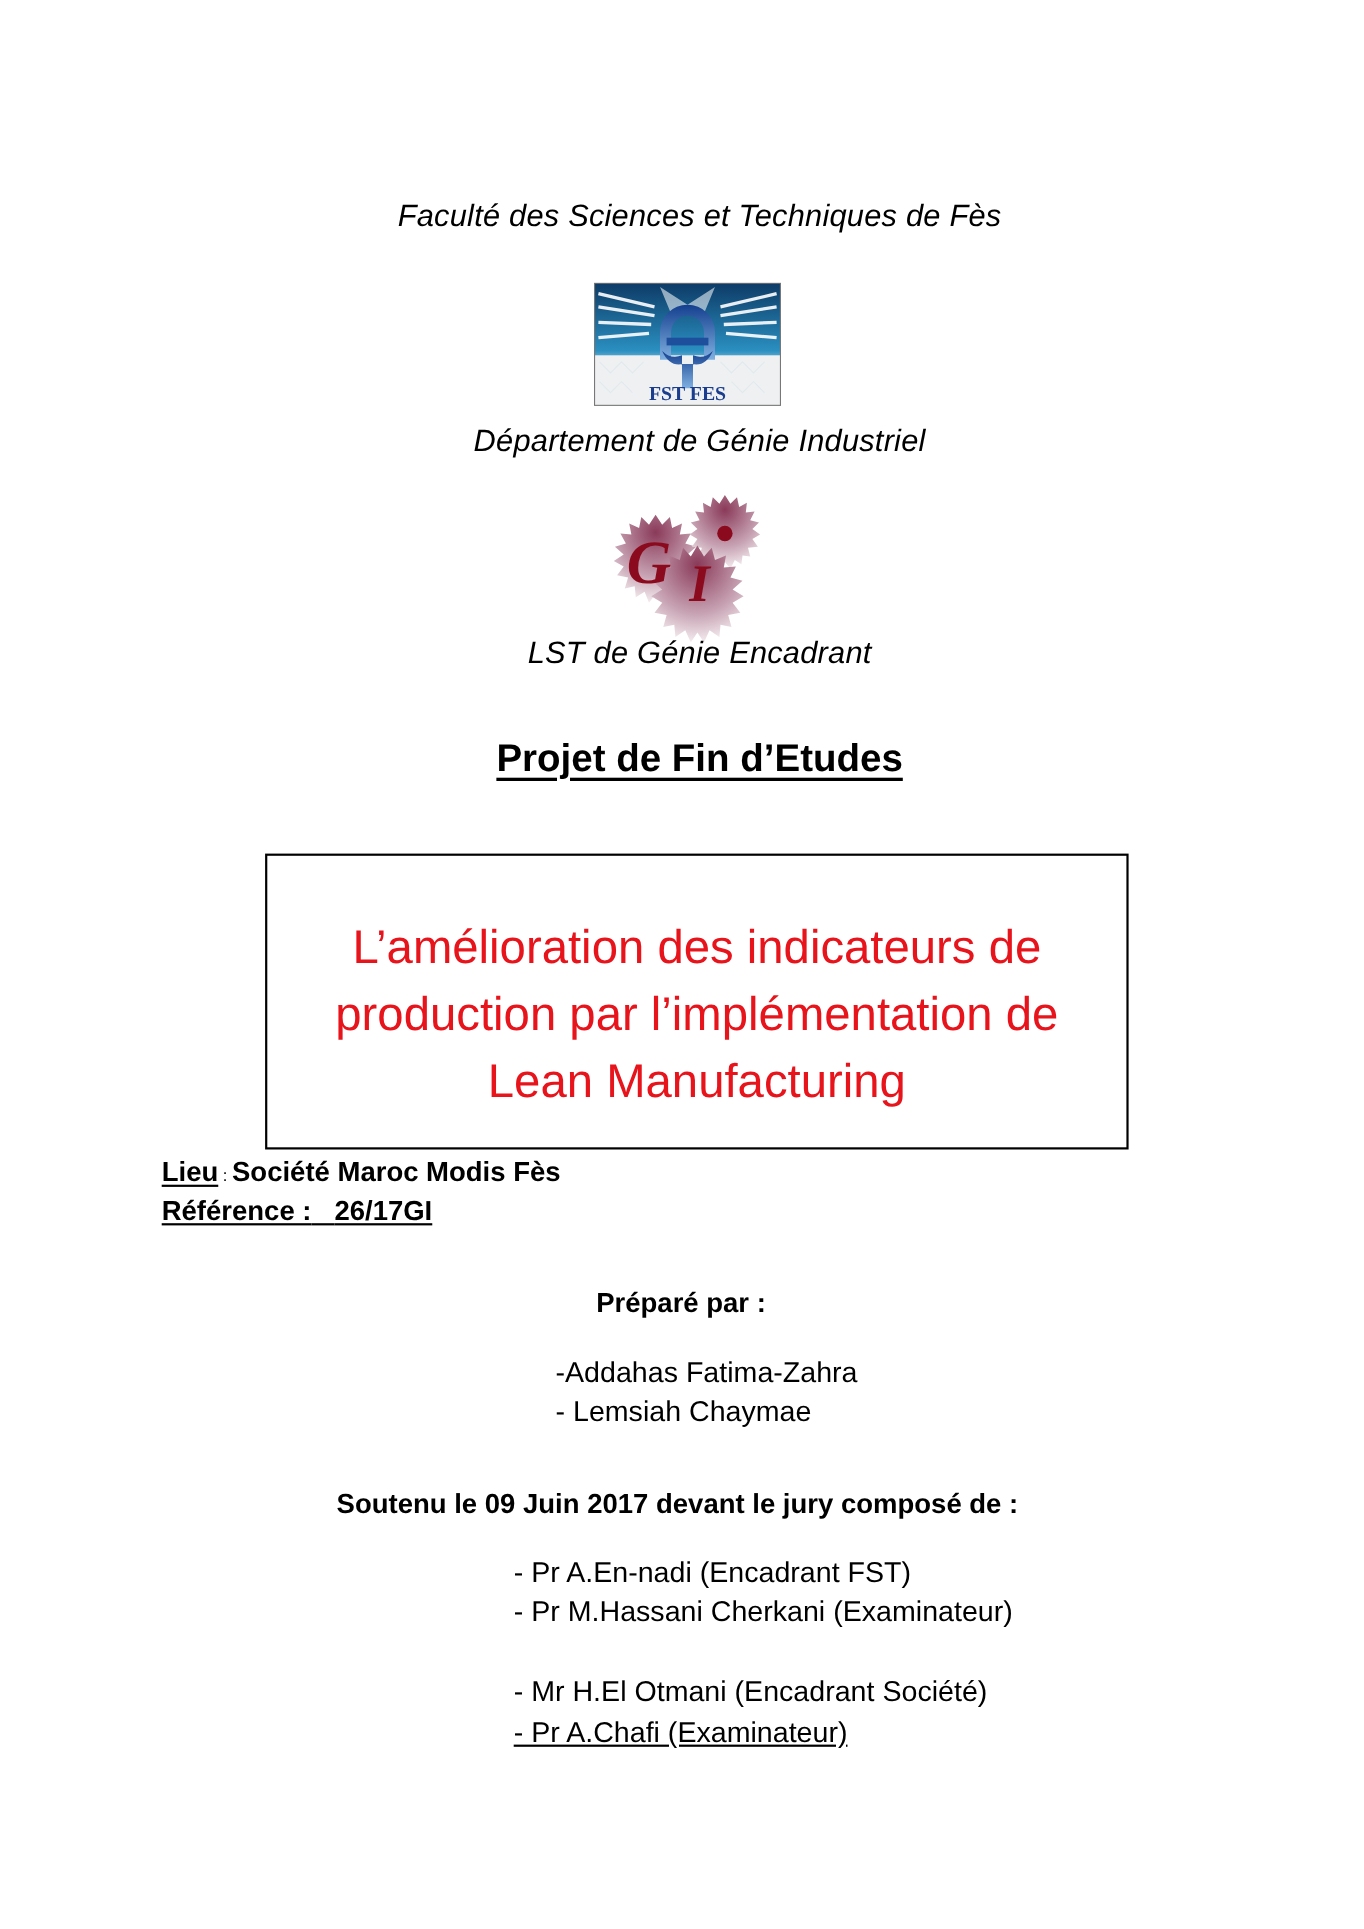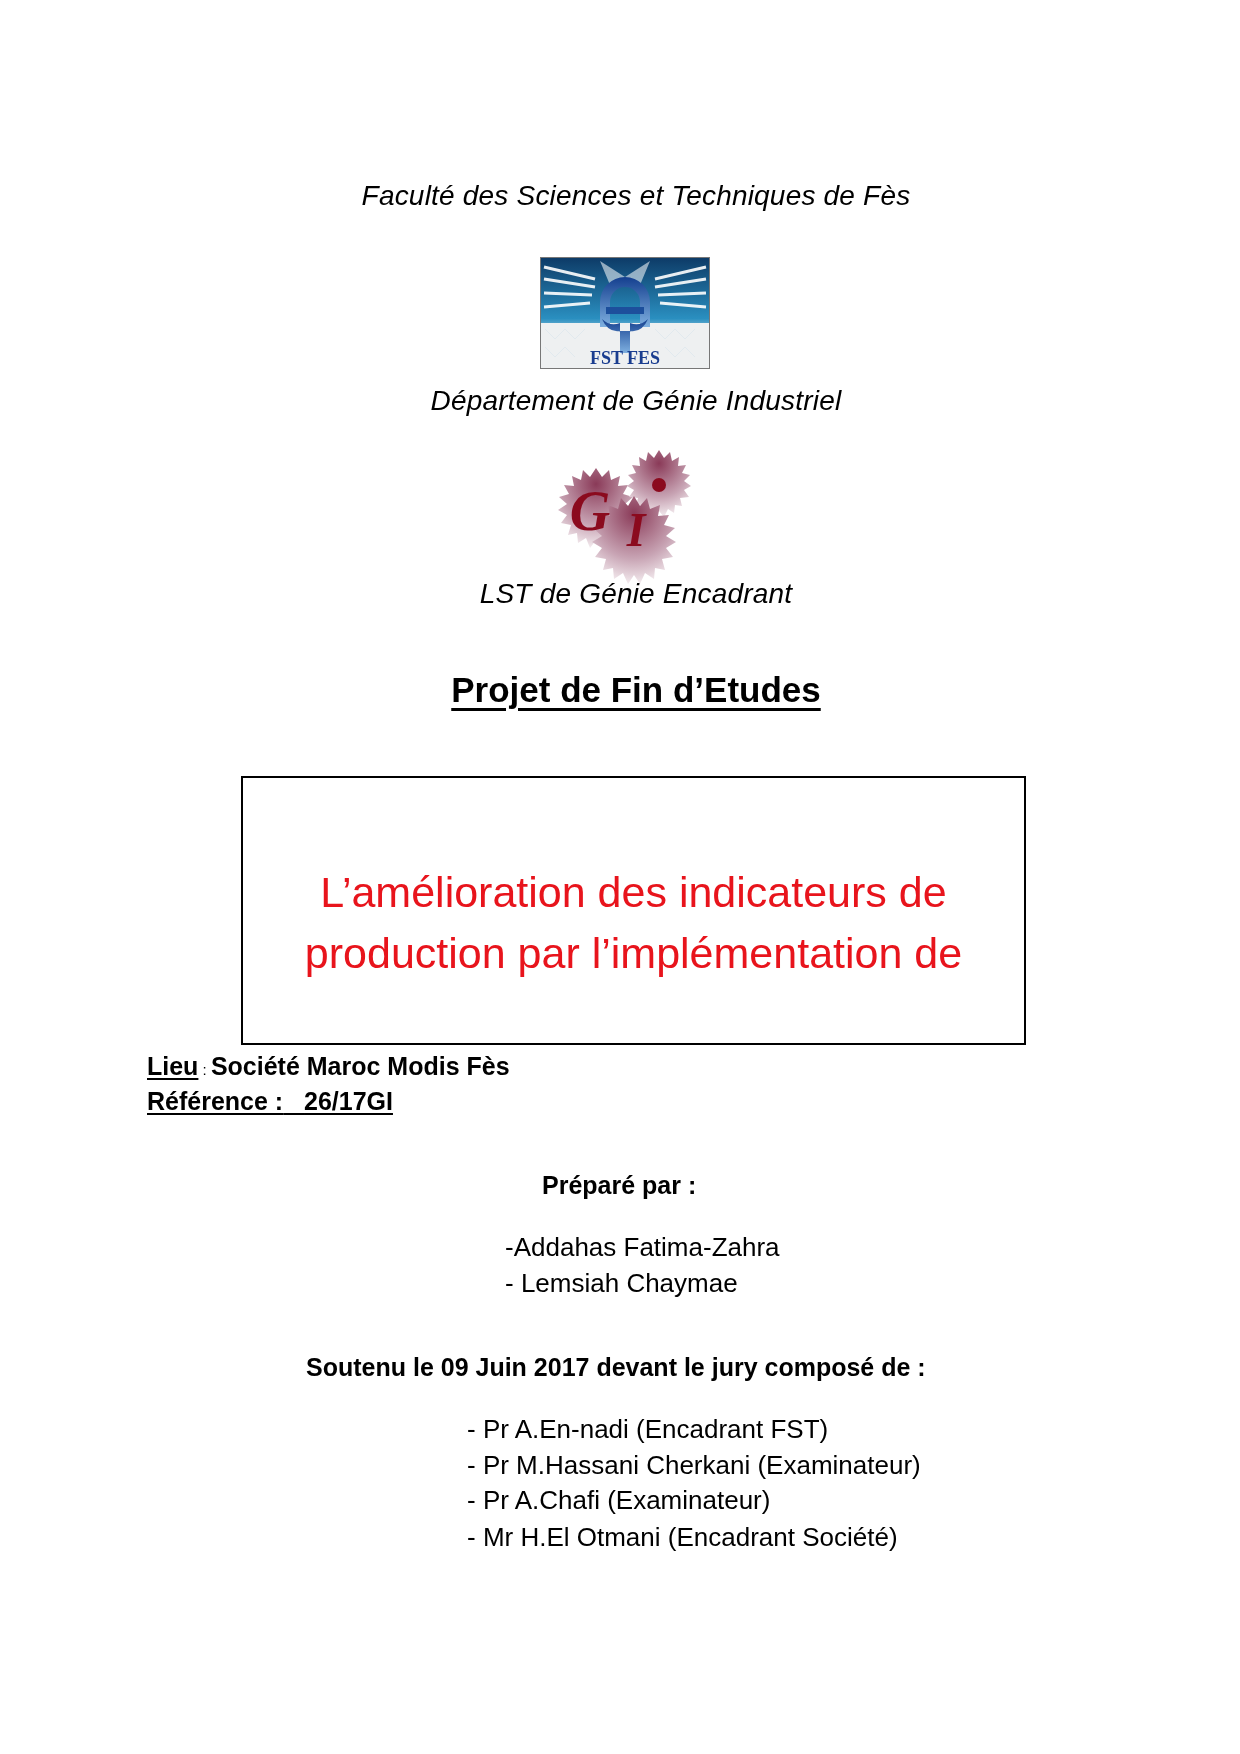--- a/index.html
+++ b/index.html
@@ -95,31 +95,32 @@
 </div>
 
 <div class="center-line italic header-text" style="top:578px;">LST de Génie Encadrant</div>
 
 <div class="center-line pfe-title" style="top:670px;">Projet de Fin d’Etudes</div>
 
 <div class="title-box">
   <div class="title-text">
     <div>L’amélioration des indicateurs de</div>
     <div>production par l’implémentation de</div>
+    <div>Lean Manufacturing</div>
   </div>
 </div>
 
 <div class="meta" style="top:1052px;">
   <span class="u">Lieu</span><span class="colon-small"> : </span><span>Société Maroc Modis Fès</span>
 </div>
 <div class="meta" style="top:1087px;">
   <span class="u">Référence :</span><span class="u" style="white-space:pre;">   </span><span class="u">26/17GI</span>
 </div>
 
 <div class="prep-label">Préparé par :</div>
 <div class="author" style="left:505px; top:1232px;">-Addahas Fatima-Zahra</div>
 <div class="author" style="left:505px; top:1268px;">- Lemsiah Chaymae</div>
 
 <div class="soutenu">Soutenu le 09 Juin 2017 devant le jury composé de :</div>
 <div class="jury" style="top:1414px;">- Pr A.En-nadi (Encadrant FST)</div>
 <div class="jury" style="top:1450px;">- Pr M.Hassani Cherkani (Examinateur)</div>
-<div class="jury" style="top:1485px;">- Pr A.Chafi (Examinateur)</div>
+<div class="jury" style="top:1560px;text-decoration:underline;">- Pr A.Chafi (Examinateur)</div>
 <div class="jury" style="top:1522px;">- Mr H.El Otmani (Encadrant Société)</div>
 
 </body></html>

